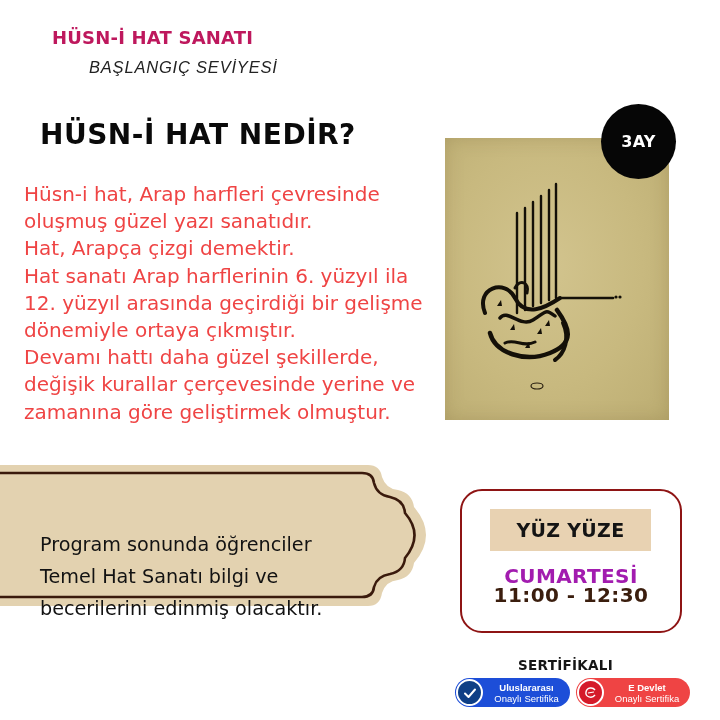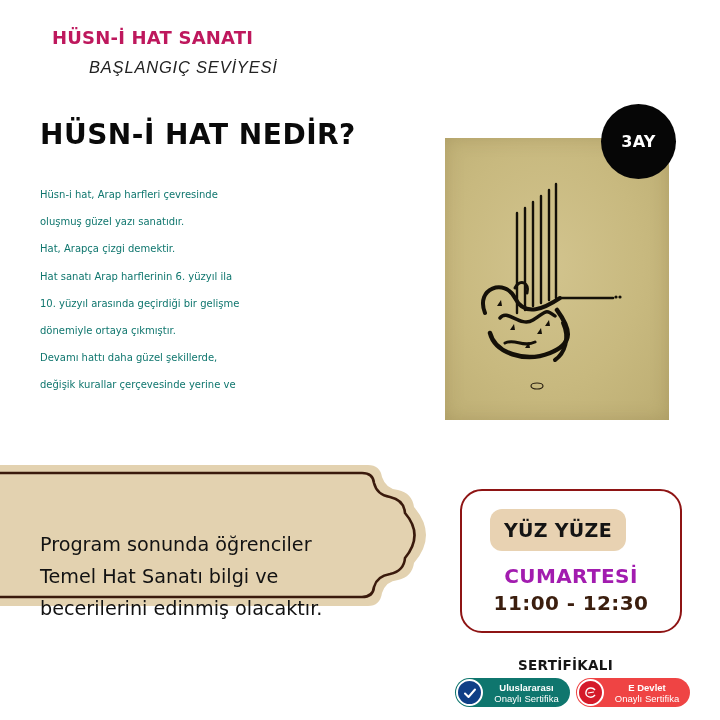--- a/index.html
+++ b/index.html
@@ -7,54 +7,54 @@
          font-family: "DejaVu Sans", sans-serif; color: #111; }
   .abs { position: absolute; }
 
   .brand-title { left: 52px; top: 27px; font-family: "DejaVu Sans", sans-serif; font-weight: 900;
                  font-size: 18px; letter-spacing: 0.2px; color: #be185d; }
   .brand-sub { left: 50px; top: 58px; font-family: "Liberation Sans", sans-serif; font-style: italic;
                font-size: 16.5px; letter-spacing: 0.8px; color: #222; margin-left: 39px; }
 
   .section-title { left: 40px; top: 118px; font-family: "DejaVu Sans", sans-serif; font-weight: 900;
                    font-size: 28px; letter-spacing: 0.5px; color: #0a0a0a; }
-  .body-text { left: 40px; top: 181px; width: 340px; font-family: "DejaVu Sans", sans-serif;
-               font-size: 10px; line-height: 27.2px; color: #0f766e; }
+  .body-text { left: 24px; top: 181px; width: 340px; font-family: "DejaVu Sans", sans-serif;
+               font-size: 20px; line-height: 27.2px; color: #ef4444; }
   .body-text div { white-space: nowrap; }
 
   .artwork { left: 445px; top: 138px; width: 224px; height: 282px;
              background: radial-gradient(ellipse at 45% 45%, #d2c48e 0%, #c8b97f 55%, #bcad72 100%);
              box-shadow: inset 0 0 18px rgba(120,100,50,0.25); }
   .artwork svg { position: absolute; left: 0; top: 0; }
 
   .badge-duration { left: 601px; top: 104px; width: 75px; height: 75px; border-radius: 50%;
                     background: #060606; color: #fff; display: flex; align-items: center; justify-content: center;
                     font-family: "DejaVu Sans", sans-serif; font-weight: 700; font-size: 16px; letter-spacing: 0.3px; }
 
   .banner { left: 0; top: 463px; width: 440px; height: 145px; }
   .banner svg { position: absolute; left: 0; top: 0; }
   .banner-text { position: absolute; left: 40px; top: 22px; font-family: "DejaVu Sans", sans-serif;
                  font-weight: 500; font-size: 19.2px; line-height: 32px; color: #121212; margin-top: 44px; }
   .banner-text div { white-space: nowrap; }
 
   .schedule-box { left: 460px; top: 489px; width: 222px; height: 144px; border: 2px solid #8e1414;
                   border-radius: 22px; box-sizing: border-box; background: #fff; }
-  .mode-pill { position: absolute; left: 28px; top: 18px; width: 136px; height: 42px; border-radius: 12px;
+  .mode-pill { position: absolute; left: 28px; top: 18px; width: 161px; height: 42px; border-radius: 0;
                background: #e8d2b2; display: flex; align-items: center; justify-content: center;
                font-family: "DejaVu Sans", sans-serif; font-weight: 900; font-size: 19px; color: #141414; letter-spacing: 0.3px; }
   .schedule-day { position: absolute; left: 0; width: 100%; top: 73px; text-align: center;
                   font-family: "DejaVu Sans", sans-serif; font-weight: 900; font-size: 20px; color: #a21caf; letter-spacing: 0.4px; }
-  .schedule-time { position: absolute; left: 0; width: 100%; top: 100px; text-align: center;
+  .schedule-time { position: absolute; left: 0; width: 100%; top: 92px; text-align: center;
                    font-family: "DejaVu Sans", sans-serif; font-weight: 900; font-size: 20px; color: #3b1e0e; letter-spacing: 0.4px; }
 
   .cert-label { left: 518px; top: 657px; font-family: "DejaVu Sans", sans-serif; font-weight: 800;
                 font-size: 13.5px; letter-spacing: 0.3px; color: #161616; }
 
   .cert-badge { height: 29px; border-radius: 15px; display: flex; align-items: center; color: #fff; }
-  .cert-intl { left: 455px; top: 678px; width: 115px; background: #0f766e; }
+  .cert-intl { left: 455px; top: 678px; width: 115px; background: #1d4ed8; }
   .cert-edev { left: 576px; top: 678px; width: 114px; background: #ef4444; }
   .cert-icon { width: 27px; height: 27px; border-radius: 50%; border: 2px solid #fff; box-sizing: border-box;
                margin-left: 1px; display: flex; align-items: center; justify-content: center; flex-shrink: 0; }
   .cert-intl .cert-icon { background: #0f3f86; }
   .cert-edev .cert-icon { background: #d51b2a; }
   .cert-text { flex: 1; text-align: center; line-height: 11px; }
   .cert-line1 { font-family: "Liberation Sans", sans-serif; font-weight: 700; font-size: 9.5px; display: block; }
   .cert-line2 { font-family: "Liberation Sans", sans-serif; font-size: 9.5px; display: block; }
 </style>
 </head>
@@ -62,24 +62,25 @@
 
 <div class="abs brand-title">HÜSN-İ HAT SANATI</div>
 <div class="abs brand-sub">BAŞLANGIÇ SEVİYESİ</div>
 
 <div class="abs section-title">HÜSN-İ HAT NEDİR?</div>
 <div class="abs body-text">
   <div>Hüsn-i hat, Arap harfleri çevresinde</div>
   <div>oluşmuş güzel yazı sanatıdır.</div>
   <div>Hat, Arapça çizgi demektir.</div>
   <div>Hat sanatı Arap harflerinin 6. yüzyıl ila</div>
-  <div>10. yüzyıl arasında geçirdiği bir gelişme</div>
+  <div>12. yüzyıl arasında geçirdiği bir gelişme</div>
   <div>dönemiyle ortaya çıkmıştır.</div>
   <div>Devamı hattı daha güzel şekillerde,</div>
   <div>değişik kurallar çerçevesinde yerine ve</div>
+  <div>zamanına göre geliştirmek olmuştur.</div>
 </div>
 
 <div class="abs artwork">
   <svg width="224" height="282" viewBox="0 0 224 282">
     <g stroke="#141008" fill="none" stroke-linecap="round">
       <line x1="72" y1="75" x2="72" y2="175" stroke-width="2.4"></line>
       <line x1="80" y1="70" x2="80" y2="172" stroke-width="2.4"></line>
       <line x1="88" y1="64" x2="88" y2="168" stroke-width="2.4"></line>
       <line x1="96" y1="58" x2="96" y2="165" stroke-width="2.4"></line>
       <line x1="104" y1="52" x2="104" y2="162" stroke-width="2.4"></line>

